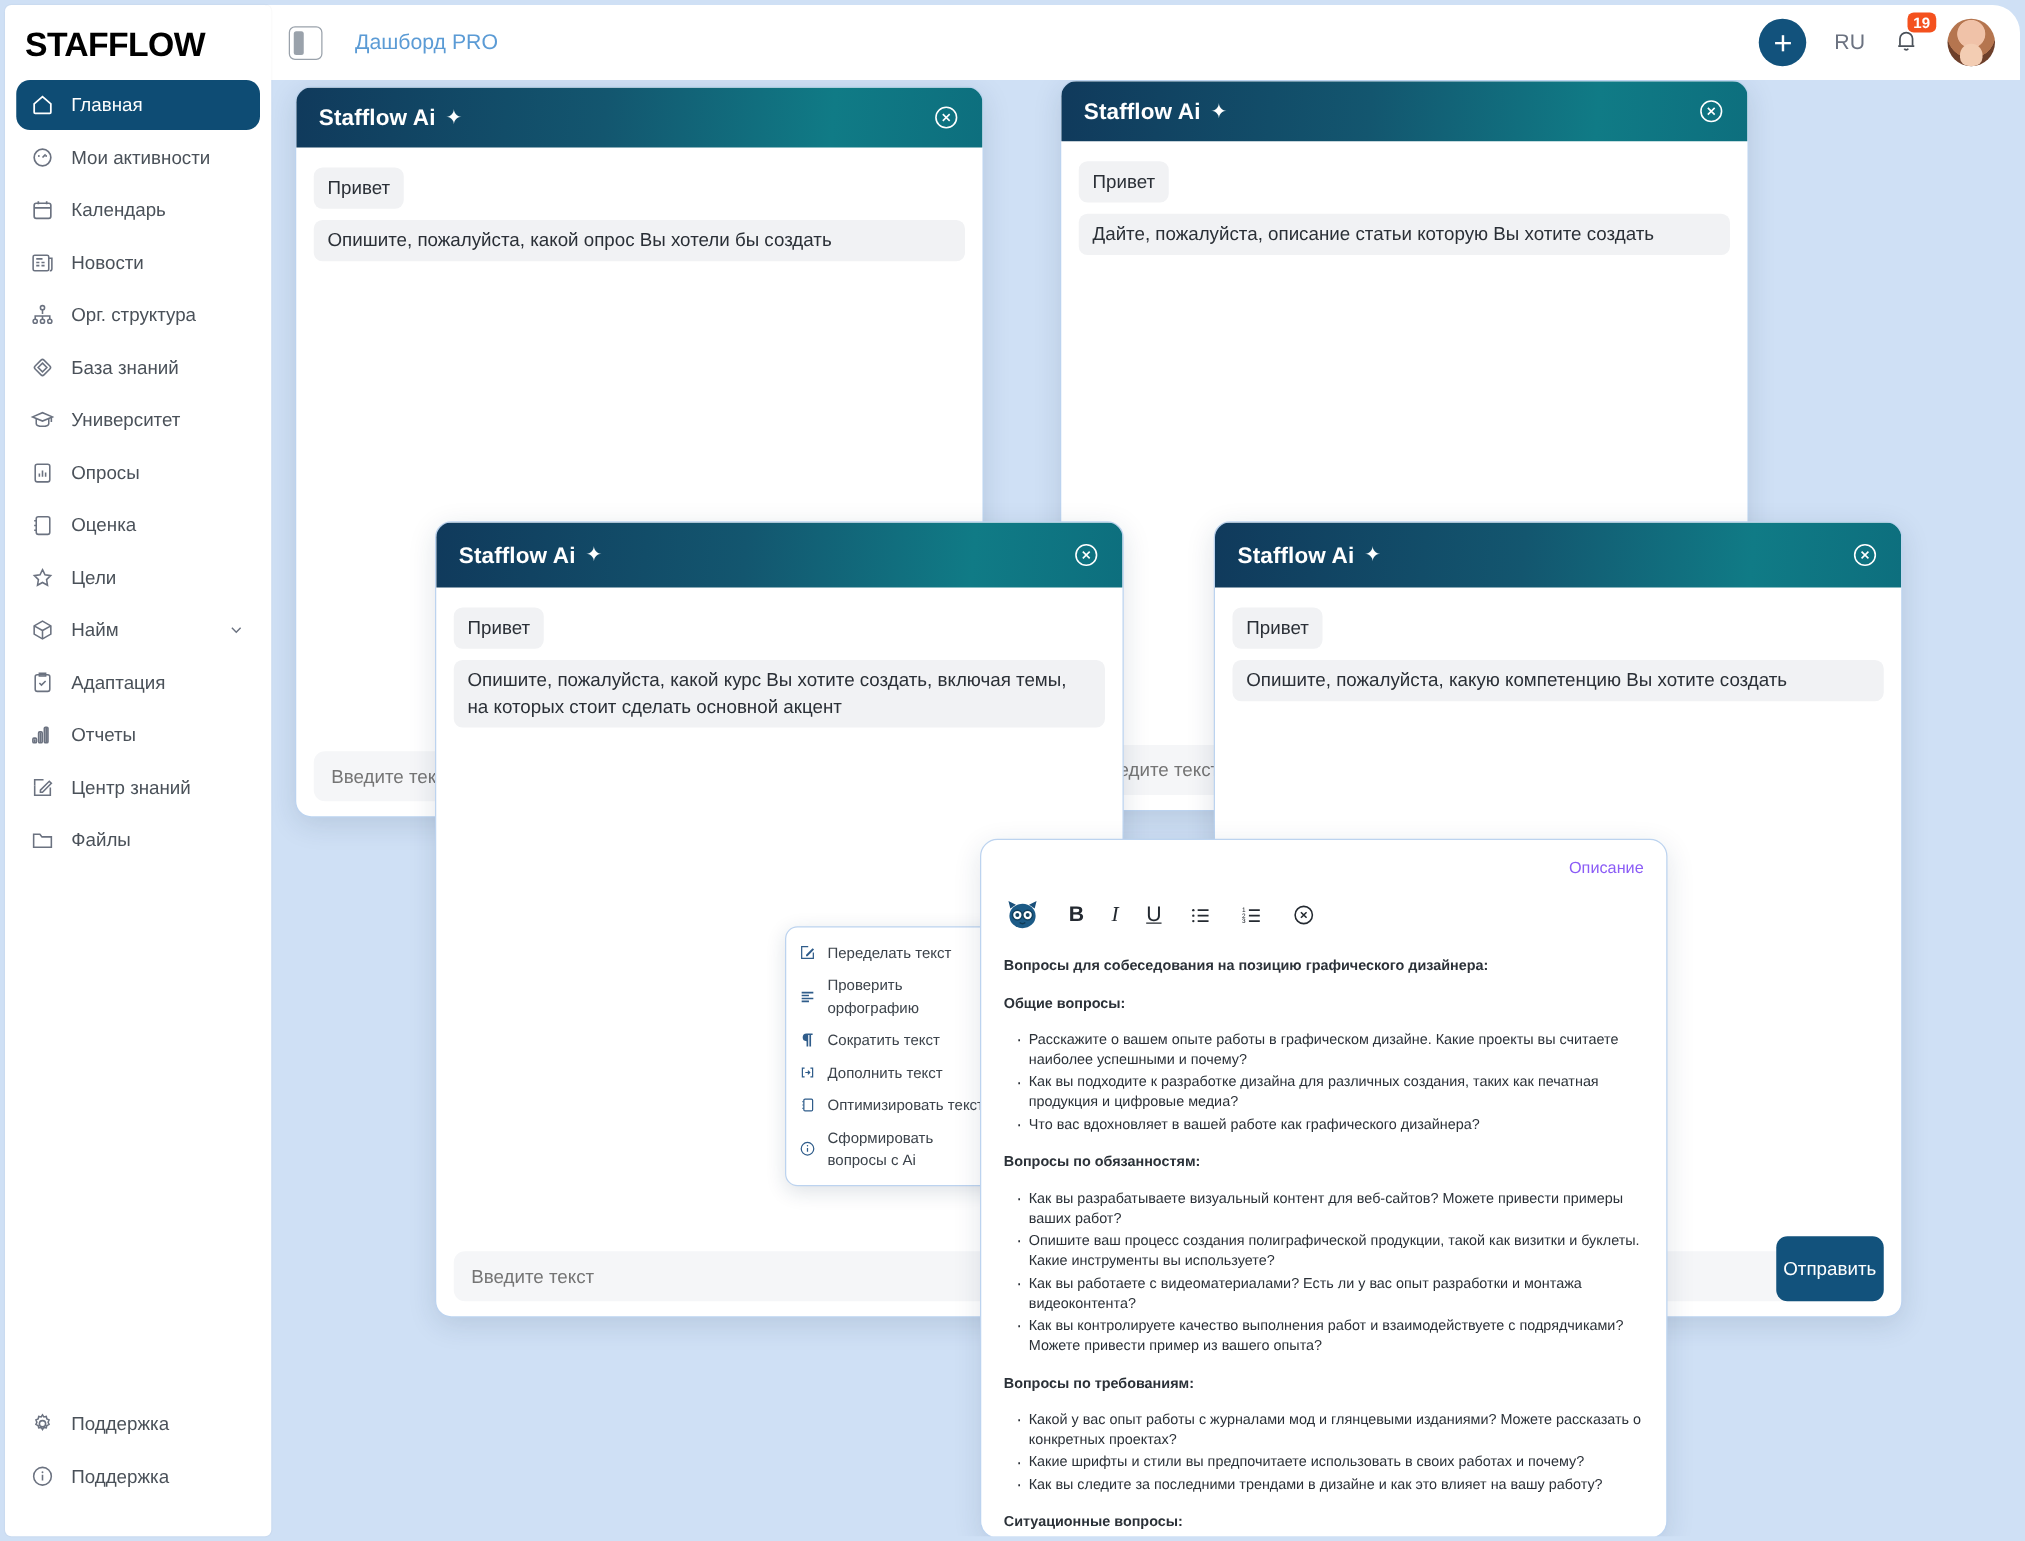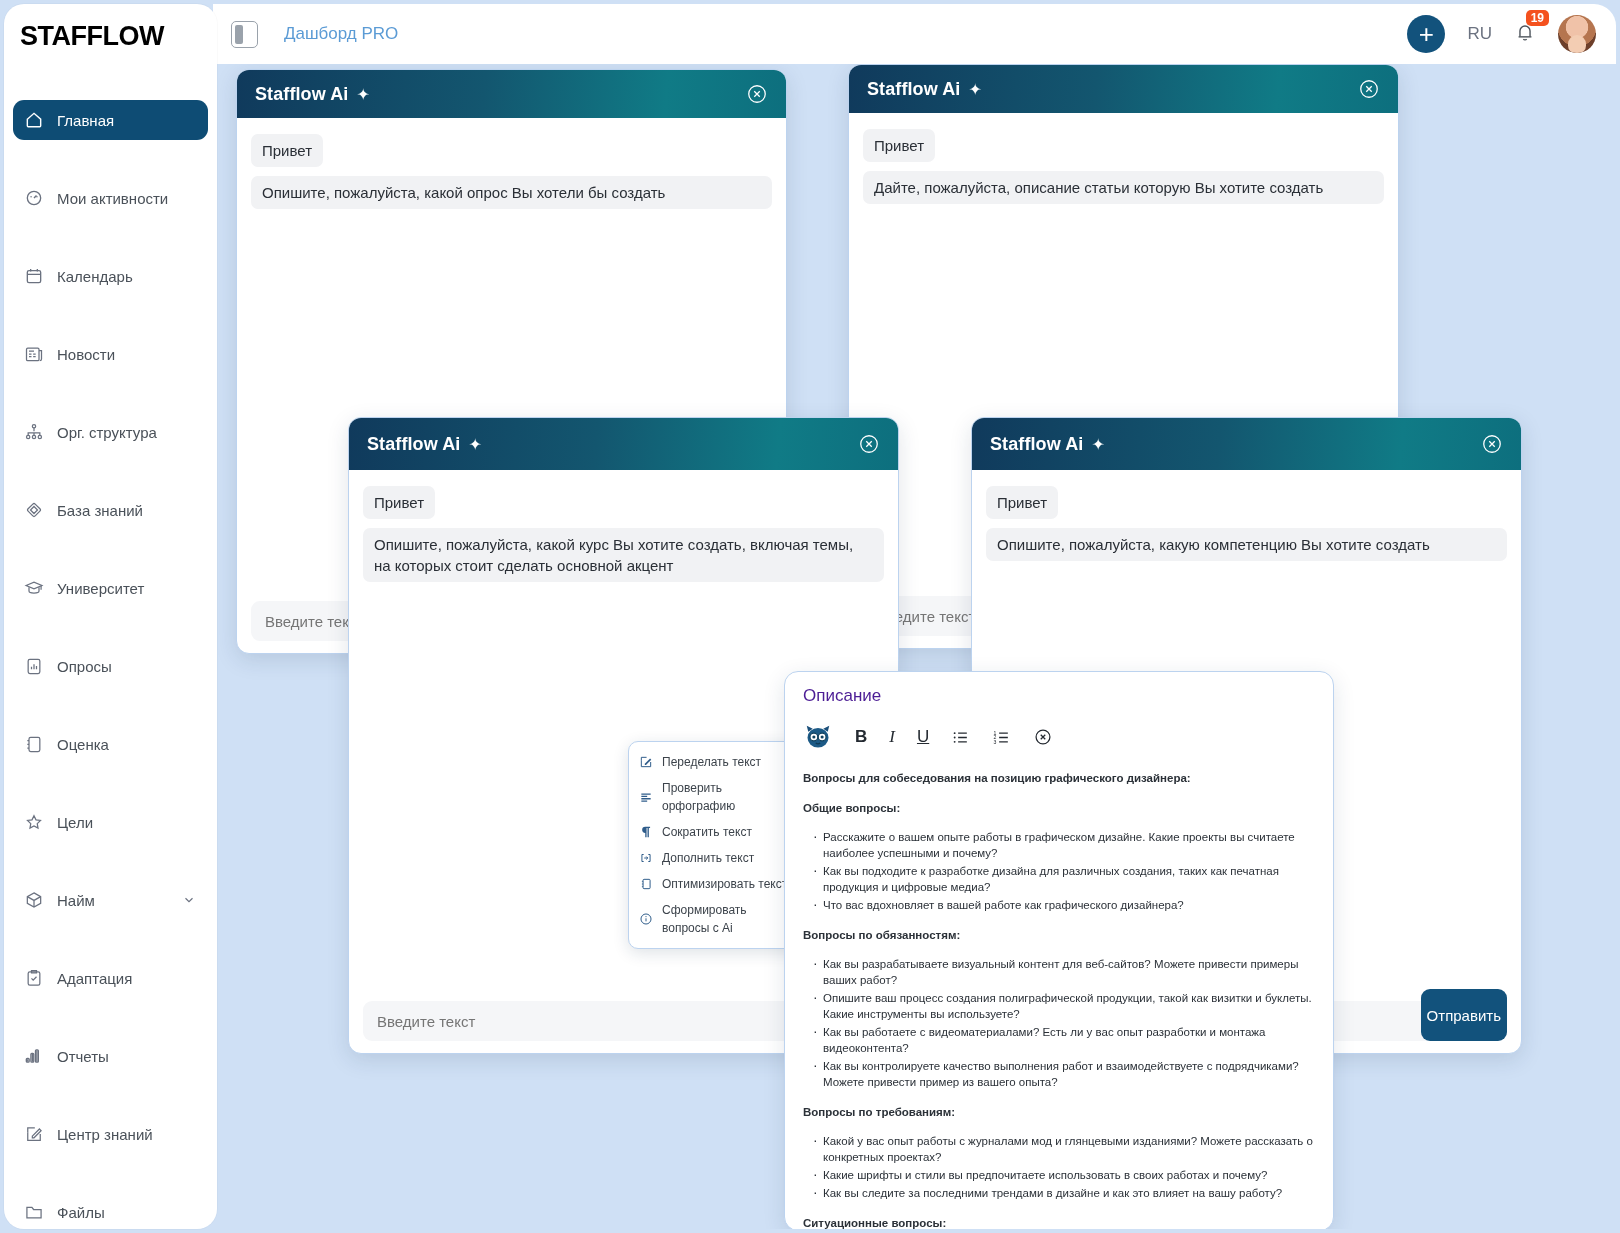--- a/index.html
+++ b/index.html
@@ -14,36 +14,36 @@
     width: 1620px; height: 1233px;
     background: #cfe0f5;
     overflow: hidden;
   }
 
   
   .sidebar {
     position: absolute; left: 4px; top: 4px;
     width: 213px; height: 1225px;
     background: #ffffff;
-    border-radius: 20px;
+    border-radius: 5px;
     display: flex; flex-direction: column;
     z-index: 40;
     box-shadow: 0 0 0 1px rgba(0,0,0,0.02);
   }
   .brand {
     font-size: 27px; font-weight: 700; letter-spacing: -0.5px;
     color: #000; padding: 17px 0 12px 16px;
   }
   .nav { padding: 0 9px; display: flex; flex-direction: column; gap: 2px; }
   .nav-item {
     display: flex; align-items: center; gap: 13px;
     height: 40px; padding: 0 11px;
     border-radius: 11px;
     color: #4a5159; font-size: 15px;
-    cursor: pointer; position: relative; margin-top: 36px;
+    cursor: pointer; position: relative;
   }
   .nav-item.active { background: #0e4c74; color: #ffffff; }
   .nav-ico { width: 20px; height: 20px; flex: 0 0 20px; display:block; }
   .nav-ico svg { display:block; width:20px; height:20px; }
   .chev { position: absolute; right: 12px; width: 14px; height: 14px; }
   .nav-bottom { margin-top: auto; padding: 0 9px 28px; display:flex; flex-direction:column; gap:2px; }
 
   
   .topbar {
     position: absolute; left: 213px; top: 4px; right: 4px; height: 60px;
@@ -163,21 +163,21 @@
     position: absolute; left: 567px; top: 607px;
     width: 550px; height: 560px;
     background: #ffffff;
     border: 1px solid #bcd3ef;
     border-radius: 14px;
     padding: 14px 18px 0 18px;
     z-index: 30;
     overflow: hidden;
     box-shadow: 0 6px 22px rgba(22,50,80,0.12);
   }
-  .desc-label { font-size: 17px; color: #4c1d95; margin-bottom: 14px; }
+  .desc-label { font-size: 13px; color: #8b5cf6; margin-bottom: 14px; text-align: right; }
   .desc-toolbar { display: flex; align-items: center; gap: 22px; height: 34px; margin-bottom: 16px; }
   .tb-btn { cursor: pointer; color: #242a31; display: flex; align-items: center; justify-content: center; }
   .tb-b { font-weight: 700; font-size: 17px; }
   .tb-i { font-style: italic; font-size: 17px; font-family: "Liberation Serif", serif; }
   .tb-u { font-size: 17px; text-decoration: underline; }
   .mascot { width: 30px; height: 30px; }
   .doc { font-size: 11.5px; color: #2b3138; line-height: 16px; }
   .doc h4 { font-size: 11.5px; font-weight: 700; margin: 0 0 4px 0; }
   .doc .sect { font-size: 11.5px; font-weight: 700; margin: 14px 0 13px 0; }
   .doc ul { list-style: none; margin: 0 0 0 8px; padding: 0; }

